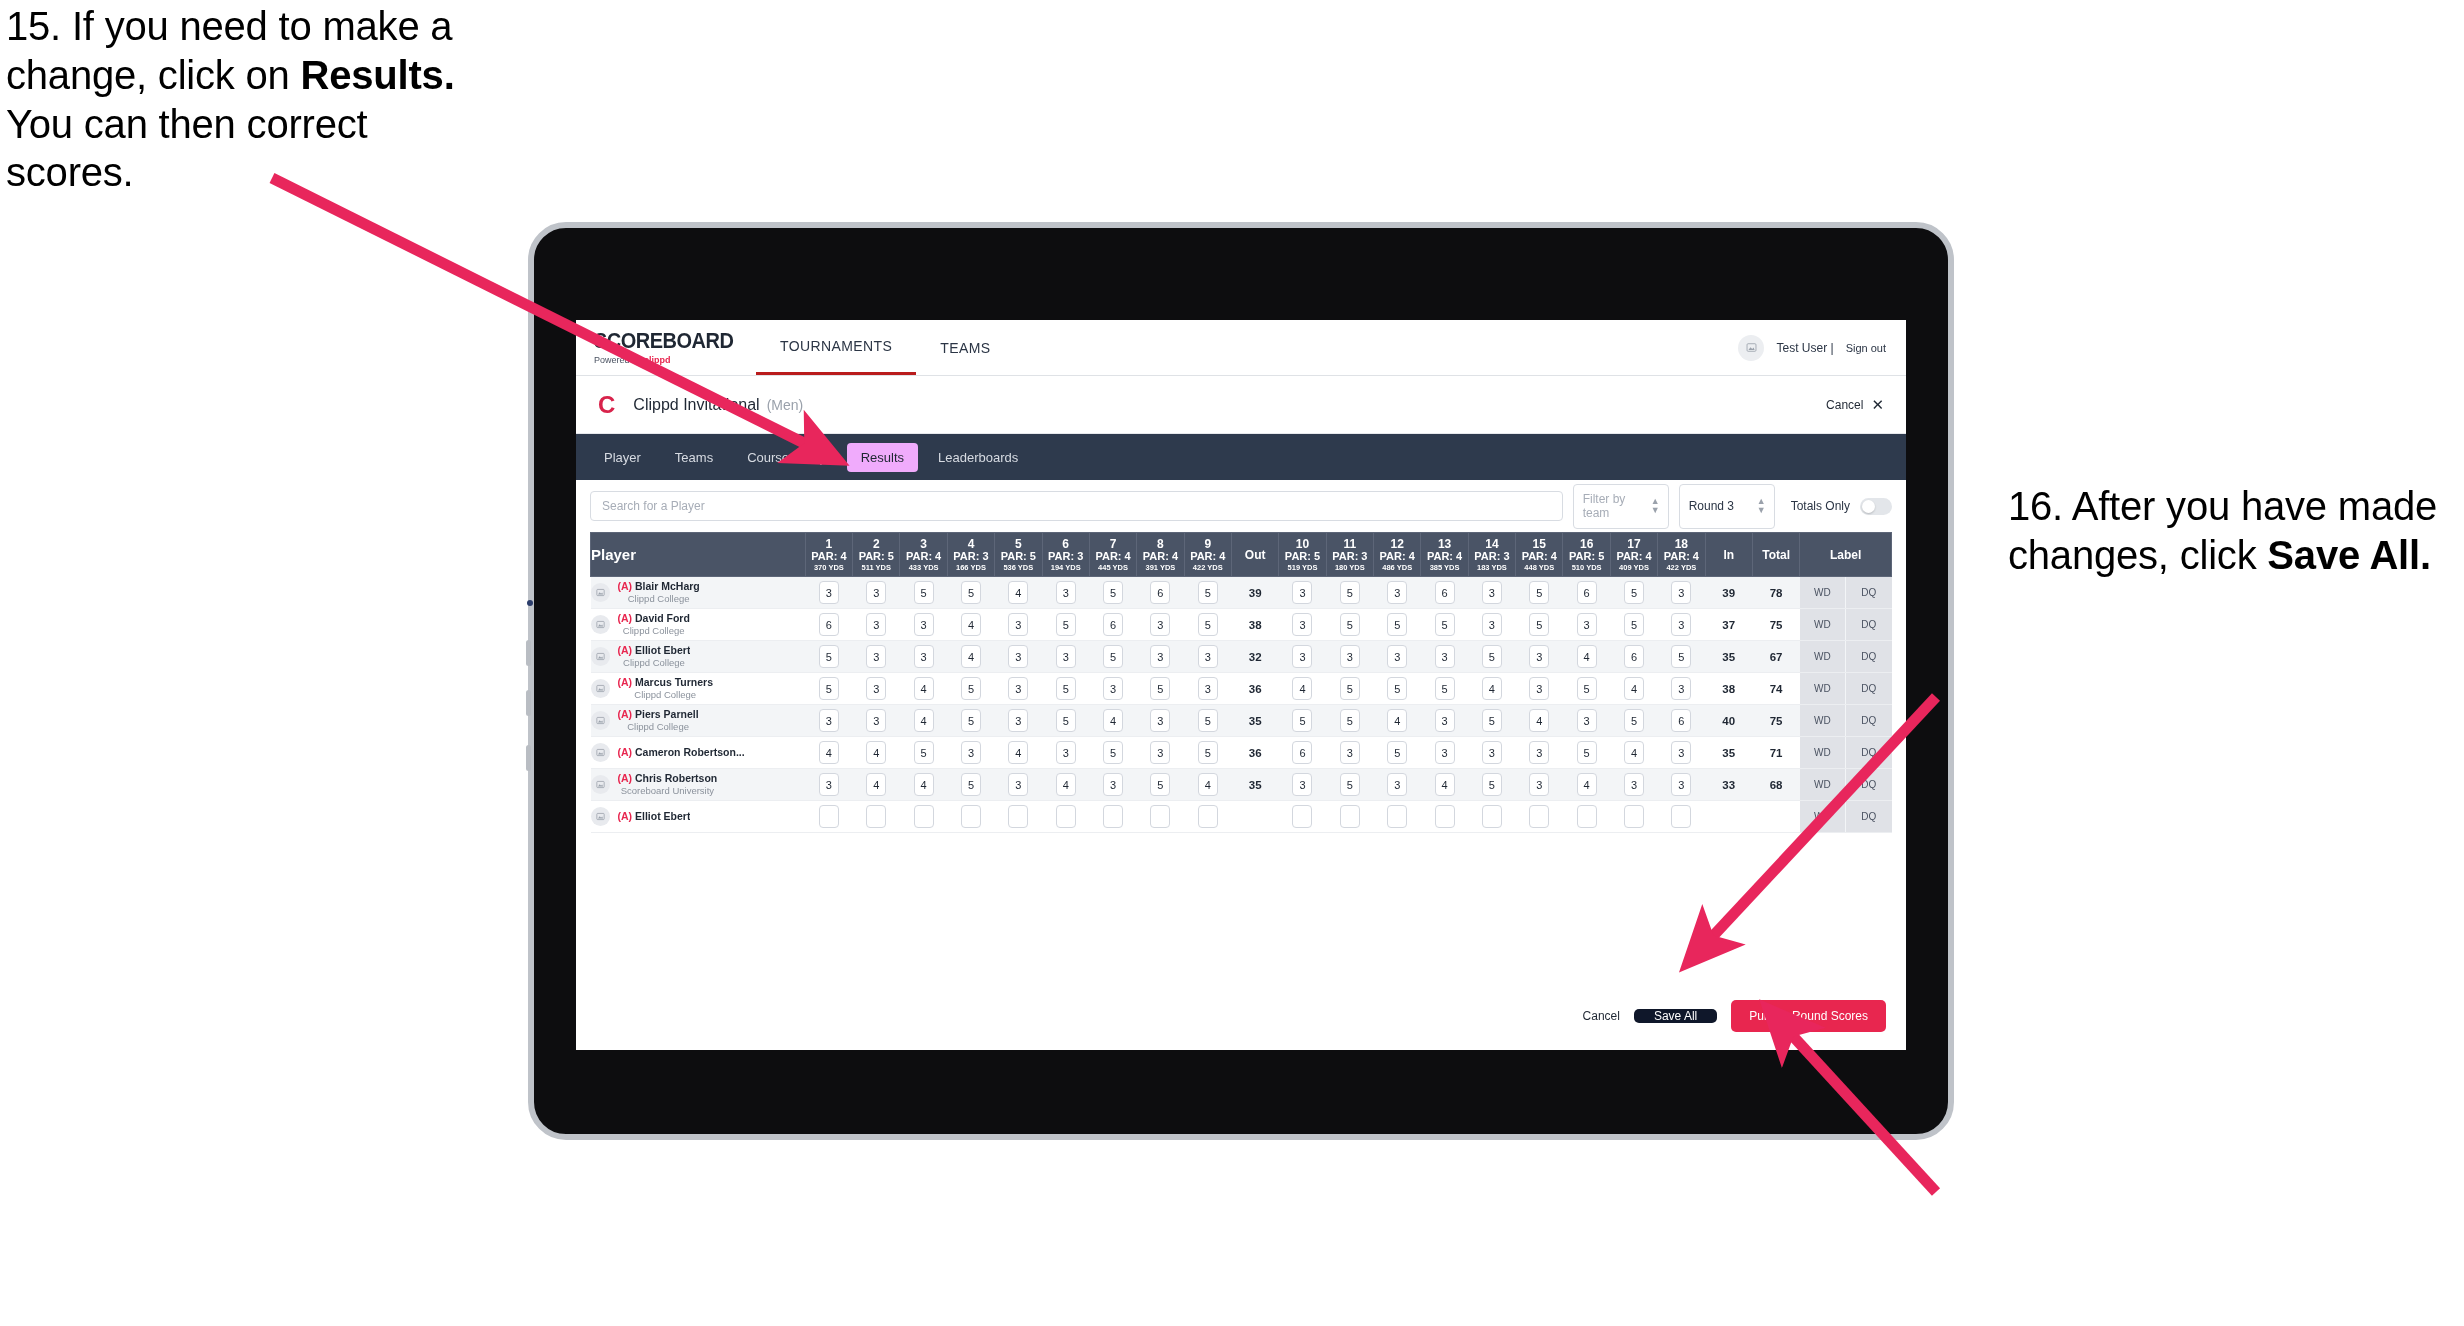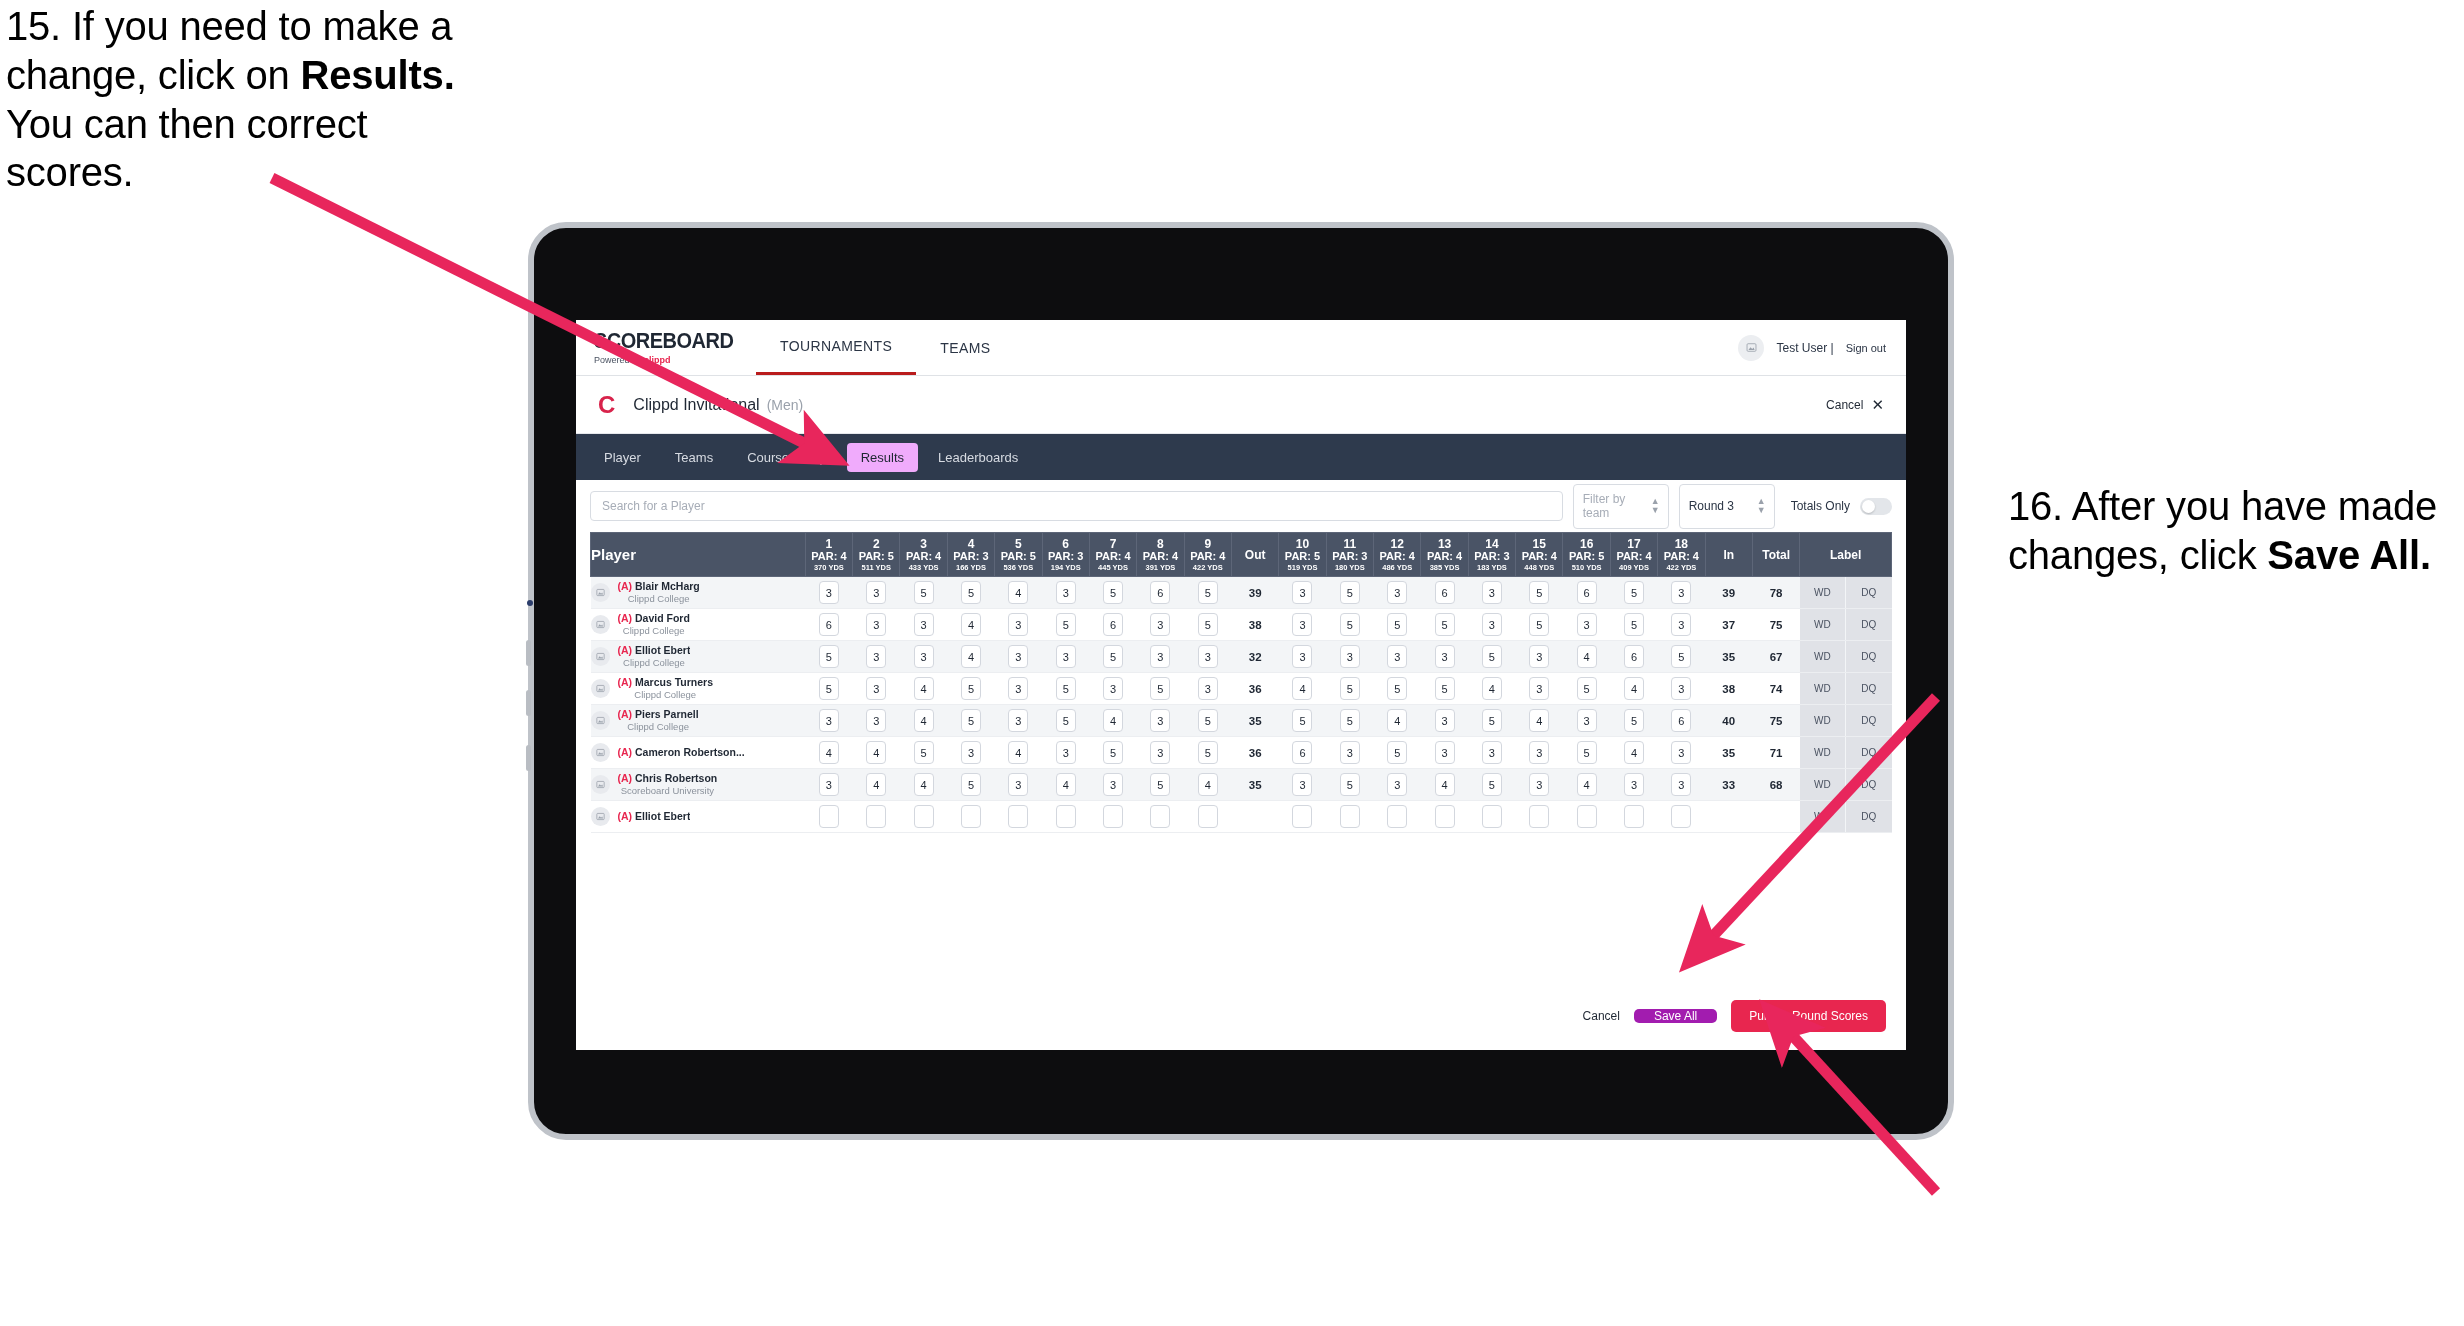--- a/index.html
+++ b/index.html
@@ -192,21 +192,21 @@
 
   
   .footer {
     position: absolute; left: 0; right: 0; bottom: 0; height: 70px;
     background: #fff; display: flex; align-items: center;
     justify-content: flex-end; padding-right: 20px; gap: 14px;
     border-top: 1px solid #fff;
   }
   .btn-cancel { font-size: 12px; color: #1f2733; cursor: pointer; }
   .btn-save {
-    background: #a21caf; color: #fff; font-size: 12px;
+    background: #0f172a; color: #fff; font-size: 12px;
     padding: 0 20px; border-radius: 5px; border: none; cursor: pointer;
     font-family: "Liberation Sans", sans-serif;
   }
   .btn-publish {
     background: #e8264f; color: #fff; font-size: 12px;
     padding: 9px 18px; border-radius: 5px; border: none; cursor: pointer;
     font-family: "Liberation Sans", sans-serif;
   }
   .tablefade {
     position:absolute; left:0; right:0; bottom:70px; height:16px;

